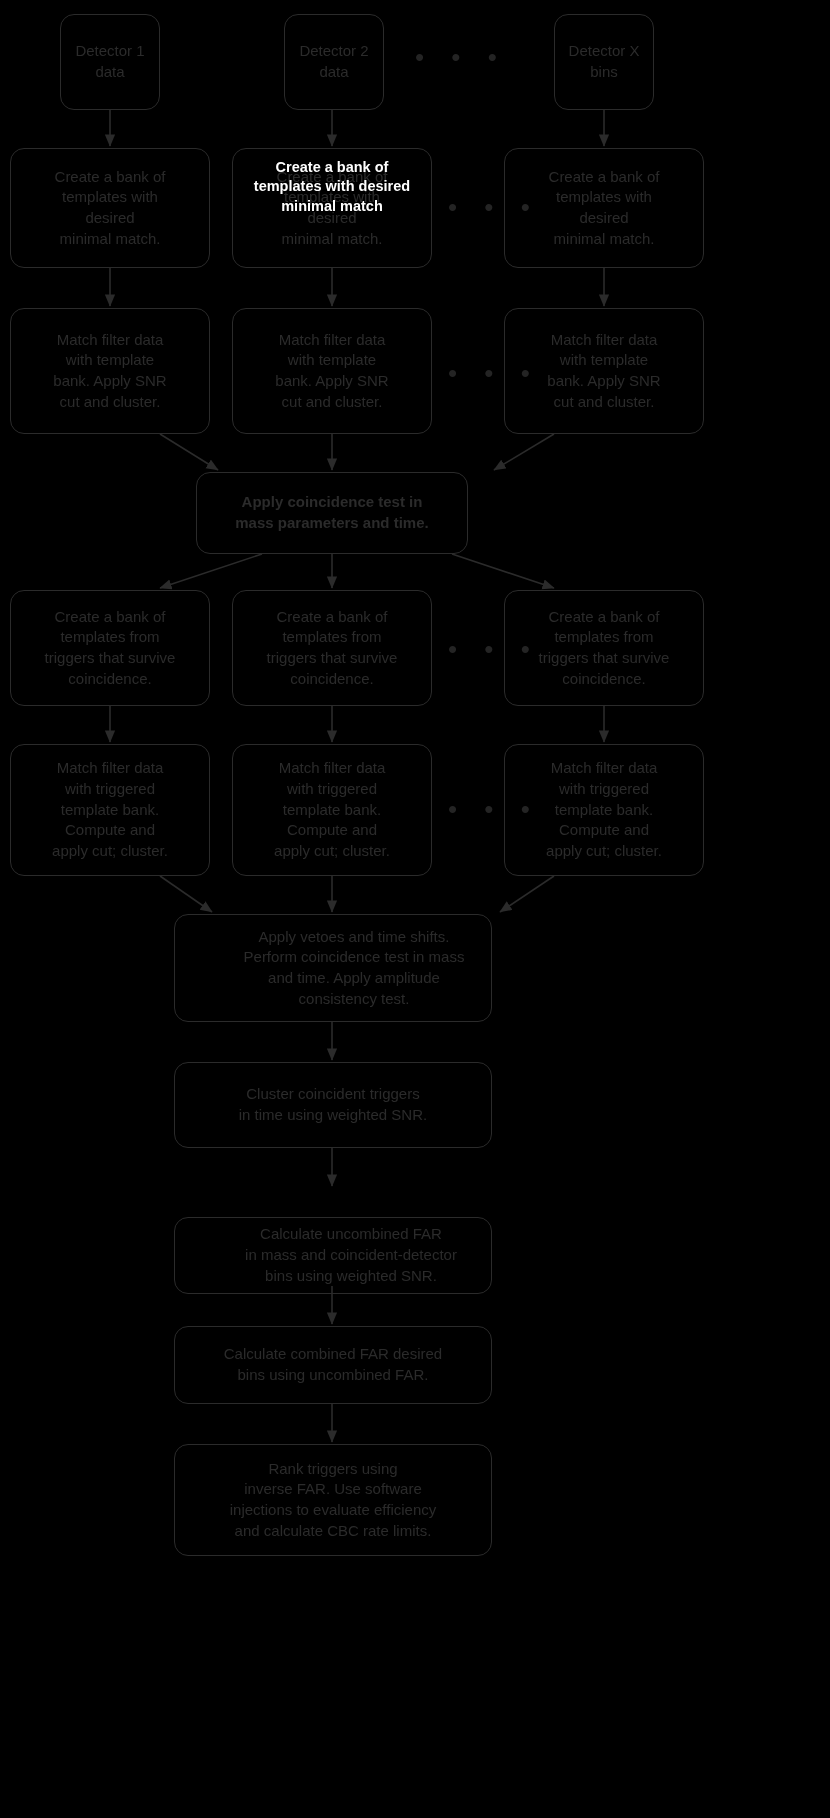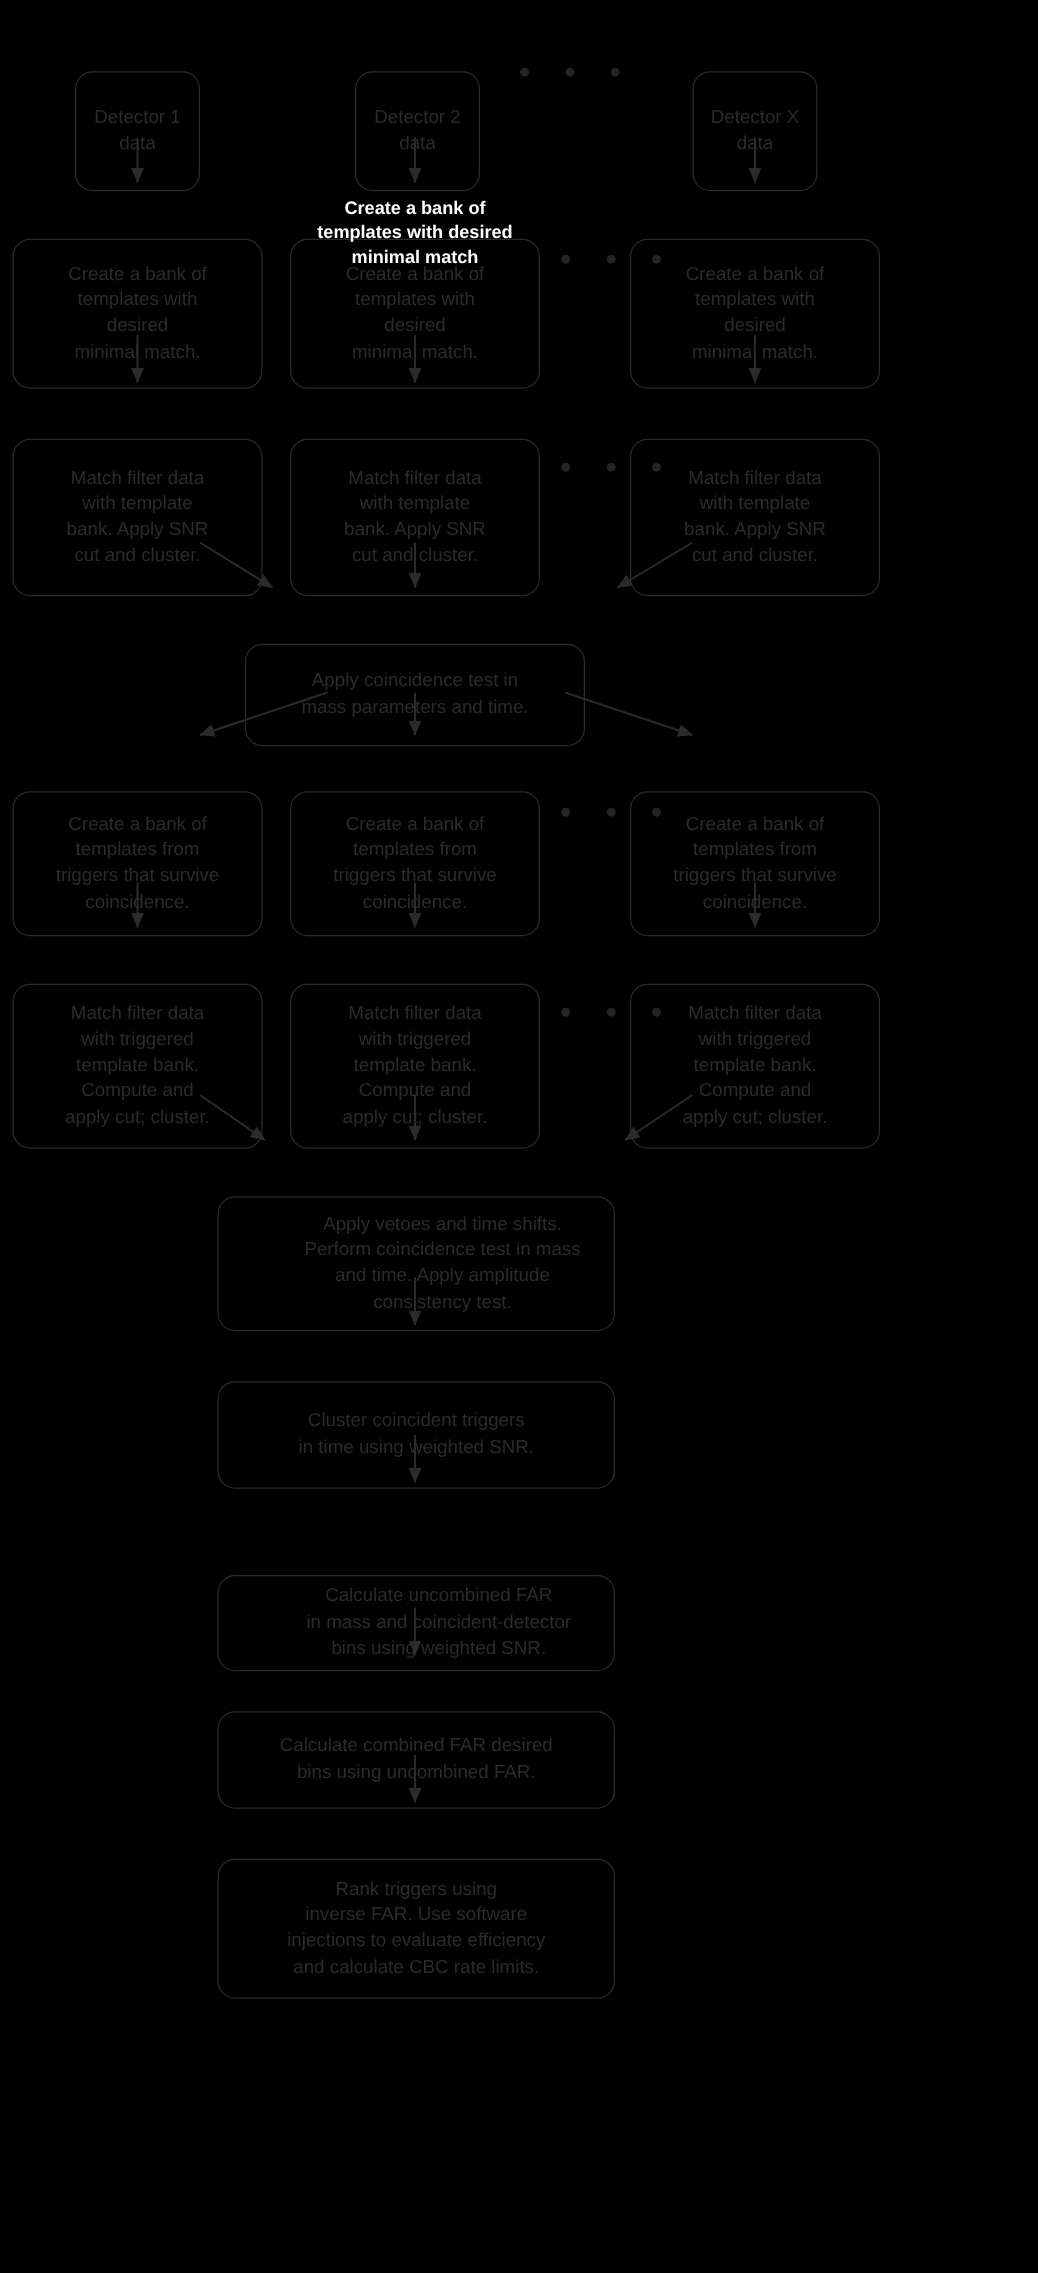--- a/index.html
+++ b/index.html
@@ -35,21 +35,20 @@
     color: #2b2b2b;
     display: flex;
     align-items: center;
     justify-content: center;
     text-align: center;
     line-height: 1.38;
     font-size: 15px;
     padding: 4px 6px;
     background: transparent;
     white-space: pre-line;
-    margin-top: 43px;
   }
   .ellipsis {
     position: absolute;
     color: #242424;
     font-size: 26px;
     letter-spacing: 10px;
     line-height: 1;
     font-family: "Liberation Sans", sans-serif;
     user-select: none;
   }
@@ -111,21 +110,21 @@
 
       <line x1="332" y1="1404" x2="332" y2="1442"></line>
     </g>
   </svg>
 
   <div class="node" style="left:60px; top:14px; width:100px; height:96px;">Detector 1
 data</div>
   <div class="node" style="left:284px; top:14px; width:100px; height:96px;">Detector 2
 data</div>
   <div class="node" style="left:554px; top:14px; width:100px; height:96px;">Detector X
-data</div>
+bins</div>
   <div class="ellipsis" style="left:415px; top:44px;">• • •</div>
 
   <div class="node" style="left:10px; top:148px; width:200px; height:120px;">Create a bank of
 templates with
 desired
 minimal match.</div>
   <div class="node" style="left:232px; top:148px; width:200px; height:120px;">Create a bank of
 templates with
 desired
 minimal match.</div>
@@ -145,21 +144,21 @@
   <div class="node" style="left:232px; top:308px; width:200px; height:126px;">Match filter data
 with template
 bank. Apply SNR
 cut and cluster.</div>
   <div class="node" style="left:504px; top:308px; width:200px; height:126px;">Match filter data
 with template
 bank. Apply SNR
 cut and cluster.</div>
   <div class="ellipsis" style="left:448px; top:360px;">• • •</div>
 
-  <div class="node" style="left:196px; top:472px; width:272px; height:82px;">Apply coincidence test in
+  <div class="node" style="left:196px; top:472px; width:272px; height:82px;font-weight:bold;">Apply coincidence test in
 mass parameters and time.</div>
 
   <div class="node" style="left:10px; top:590px; width:200px; height:116px;">Create a bank of
 templates from
 triggers that survive
 coincidence.</div>
   <div class="node" style="left:232px; top:590px; width:200px; height:116px;">Create a bank of
 templates from
 triggers that survive
 coincidence.</div>

